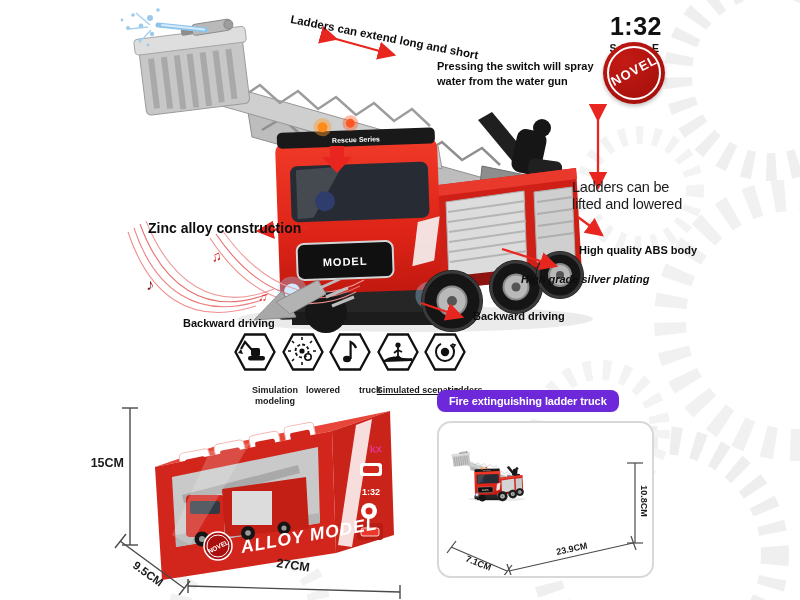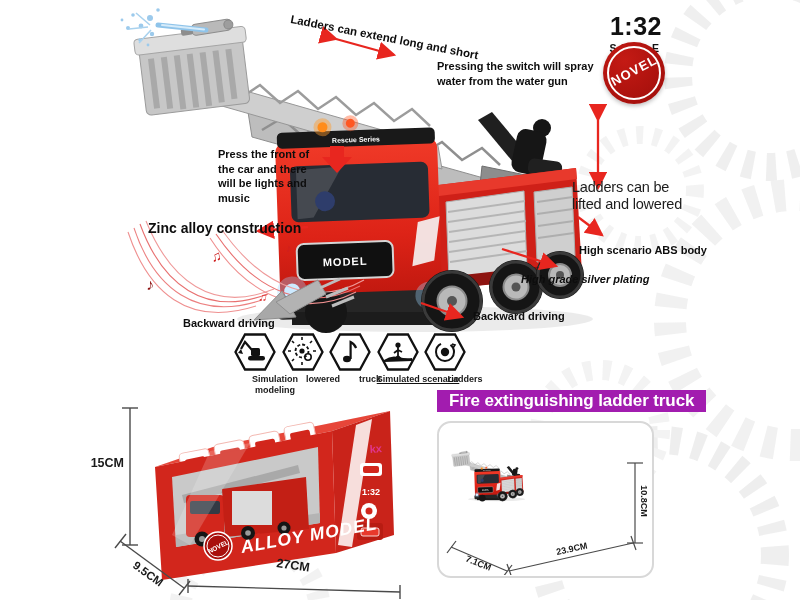--- a/index.html
+++ b/index.html
@@ -12,23 +12,23 @@
   .scale-wrap{position:absolute;left:604px;top:12px;width:64px;text-align:center;}
   .scale-ratio{font-size:25px;font-weight:bold;letter-spacing:0.5px;color:#111;}
   .scale-word{font-size:10.5px;font-weight:bold;letter-spacing:3.5px;color:#111;margin-top:1px;}
   .novel-badge{position:absolute;left:603px;top:42px;width:62px;height:62px;border-radius:50%;
      background:radial-gradient(circle at 35% 30%, #c41a14, #9d0d0a);box-shadow:0 2px 4px rgba(0,0,0,.25);}
   .novel-ring{position:absolute;left:4px;top:4px;right:4px;bottom:4px;border:2px solid #fff;border-radius:50%;}
   .novel-text{position:absolute;left:0;top:21px;width:100%;text-align:center;color:#fff;font-weight:bold;
      font-size:13px;letter-spacing:1px;transform:rotate(-28deg);}
   .features{position:absolute;left:0;top:0;}
   .feat{position:absolute;width:84px;text-align:center;}
-  .feat-label{font-size:9px;font-weight:bold;color:#1a1a1a;line-height:1.25;margin-top:2px;}
-  .title-pill{position:absolute;left:437px;top:390px;height:22px;background:#a21caf;border-radius:0;
-     color:#fff;font-weight:bold;font-size:17px;line-height:22px;padding:0 12px;letter-spacing:-0.1px;}
+  .feat-label{font-size:9px;font-weight:bold;color:#1a1a1a;line-height:1.25;margin-top:13px;}
+  .title-pill{position:absolute;left:437px;top:390px;height:22px;background:#6d28d9;border-radius:8px;
+     color:#fff;font-weight:bold;font-size:11px;line-height:22px;padding:0 12px;letter-spacing:-0.1px;}
   .truck-card{position:absolute;left:437px;top:421px;width:217px;height:157px;border:2.5px solid #d8d8d8;
      border-radius:14px;background:#fff;box-sizing:border-box;}
   .dim{font-weight:bold;fill:#1a1a1a;}
 </style>
 </head>
 <body>
 
 <div class="stage">
 
   <svg class="abs" style="left:0;top:0;" width="800" height="600">
@@ -199,23 +199,22 @@
       <line x1="578" y1="217" x2="602" y2="235" marker-end="url(#ah)"></line>
       <line x1="502" y1="249" x2="556" y2="266" marker-end="url(#ah)"></line>
       <line x1="421" y1="303" x2="462" y2="317" marker-end="url(#ah)"></line>
     </g>
     <polygon points="330,146 344,146 344,157 352,157 337,173 322,157 330,157" fill="#e8261f"></polygon>
   </svg>
 
   <div class="lbl" style="left:292px;top:12px;font-size:11.5px;transform:rotate(11deg);transform-origin:0 0;white-space:nowrap;">Ladders can extend long and short</div>
   <div class="lbl" style="left:437px;top:59px;width:178px;">Pressing the switch will spray water from the water gun</div>
   <div class="lbl-light" style="left:572px;top:136px;width:126px;">Ladders can be lifted and lowered</div>
-  <div class="lbl" style="left:218px;top:147px;width:104px;">Press the front of the car and there will be lights and music</div>
   <div class="lbl" style="left:148px;top:219px;white-space:nowrap;font-size:14px;">Zinc alloy construction</div>
-  <div class="lbl" style="left:579px;top:243px;white-space:nowrap;">High scenario ABS body</div>
+  <div class="lbl" style="left:579px;top:243px;white-space:nowrap;">High quality ABS body</div>
   <div class="lbl" style="left:521px;top:272px;white-space:nowrap;font-style:italic;">High grade silver plating</div>
   <div class="lbl" style="left:183px;top:316px;white-space:nowrap;">Backward driving</div>
   <div class="lbl" style="left:473px;top:309px;white-space:nowrap;">Backward driving</div>
 
   <div class="scale-wrap">
     <div class="scale-ratio">1:32</div>
     <div class="scale-word">SCALE</div>
   </div>
   <div class="novel-badge">
     <div class="novel-ring"></div>

